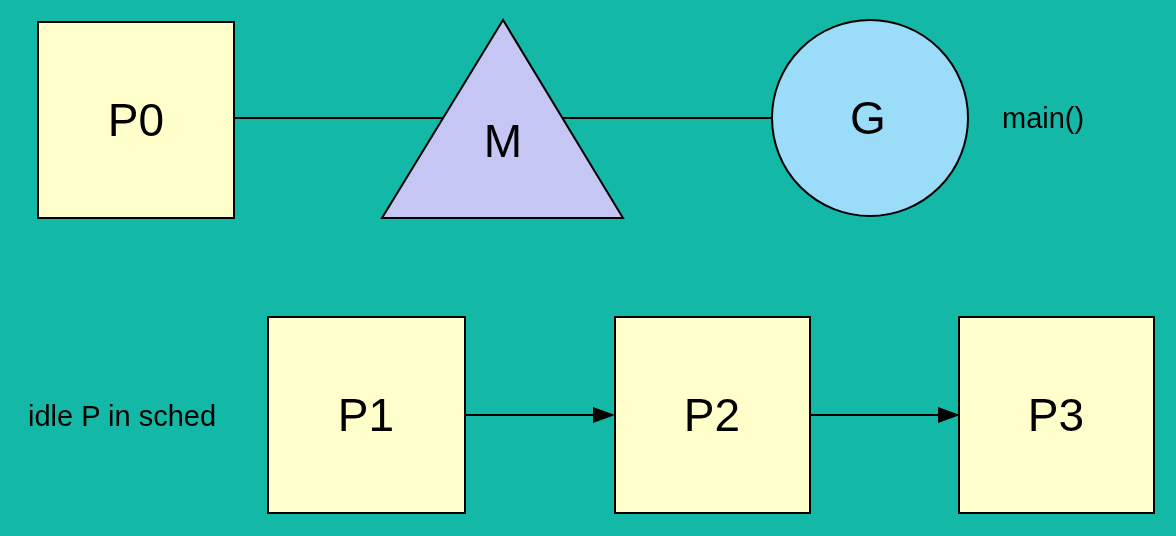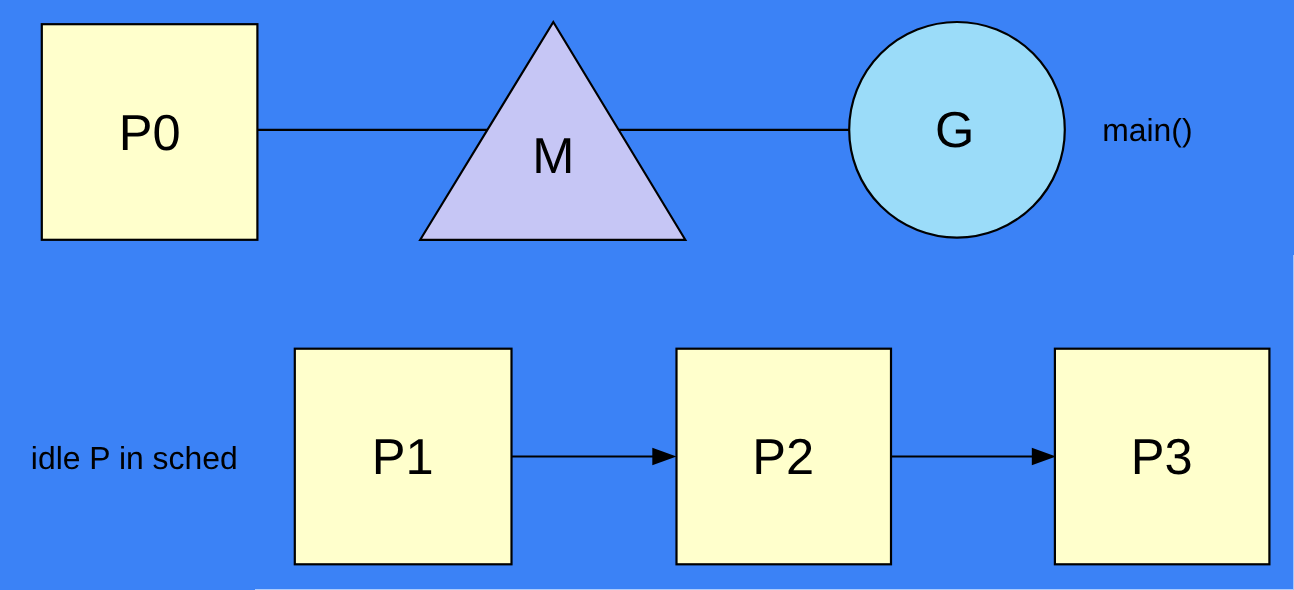--- a/index.html
+++ b/index.html
@@ -5,21 +5,21 @@
   html, body {
     margin: 0;
     padding: 0;
     background: #ffffff;
     font-family: "Liberation Sans", sans-serif;
   }
   .stage {
     position: relative;
     width: 1176px;
     height: 536px;
-    background: #3b82f6;
+    background: #14b8a6;
     overflow: hidden;
   }
   svg text {
     font-family: "Liberation Sans", sans-serif;
     fill: #000000;
   }
   .node-label {
     font-size: 46px;
   }
   .annotation {

